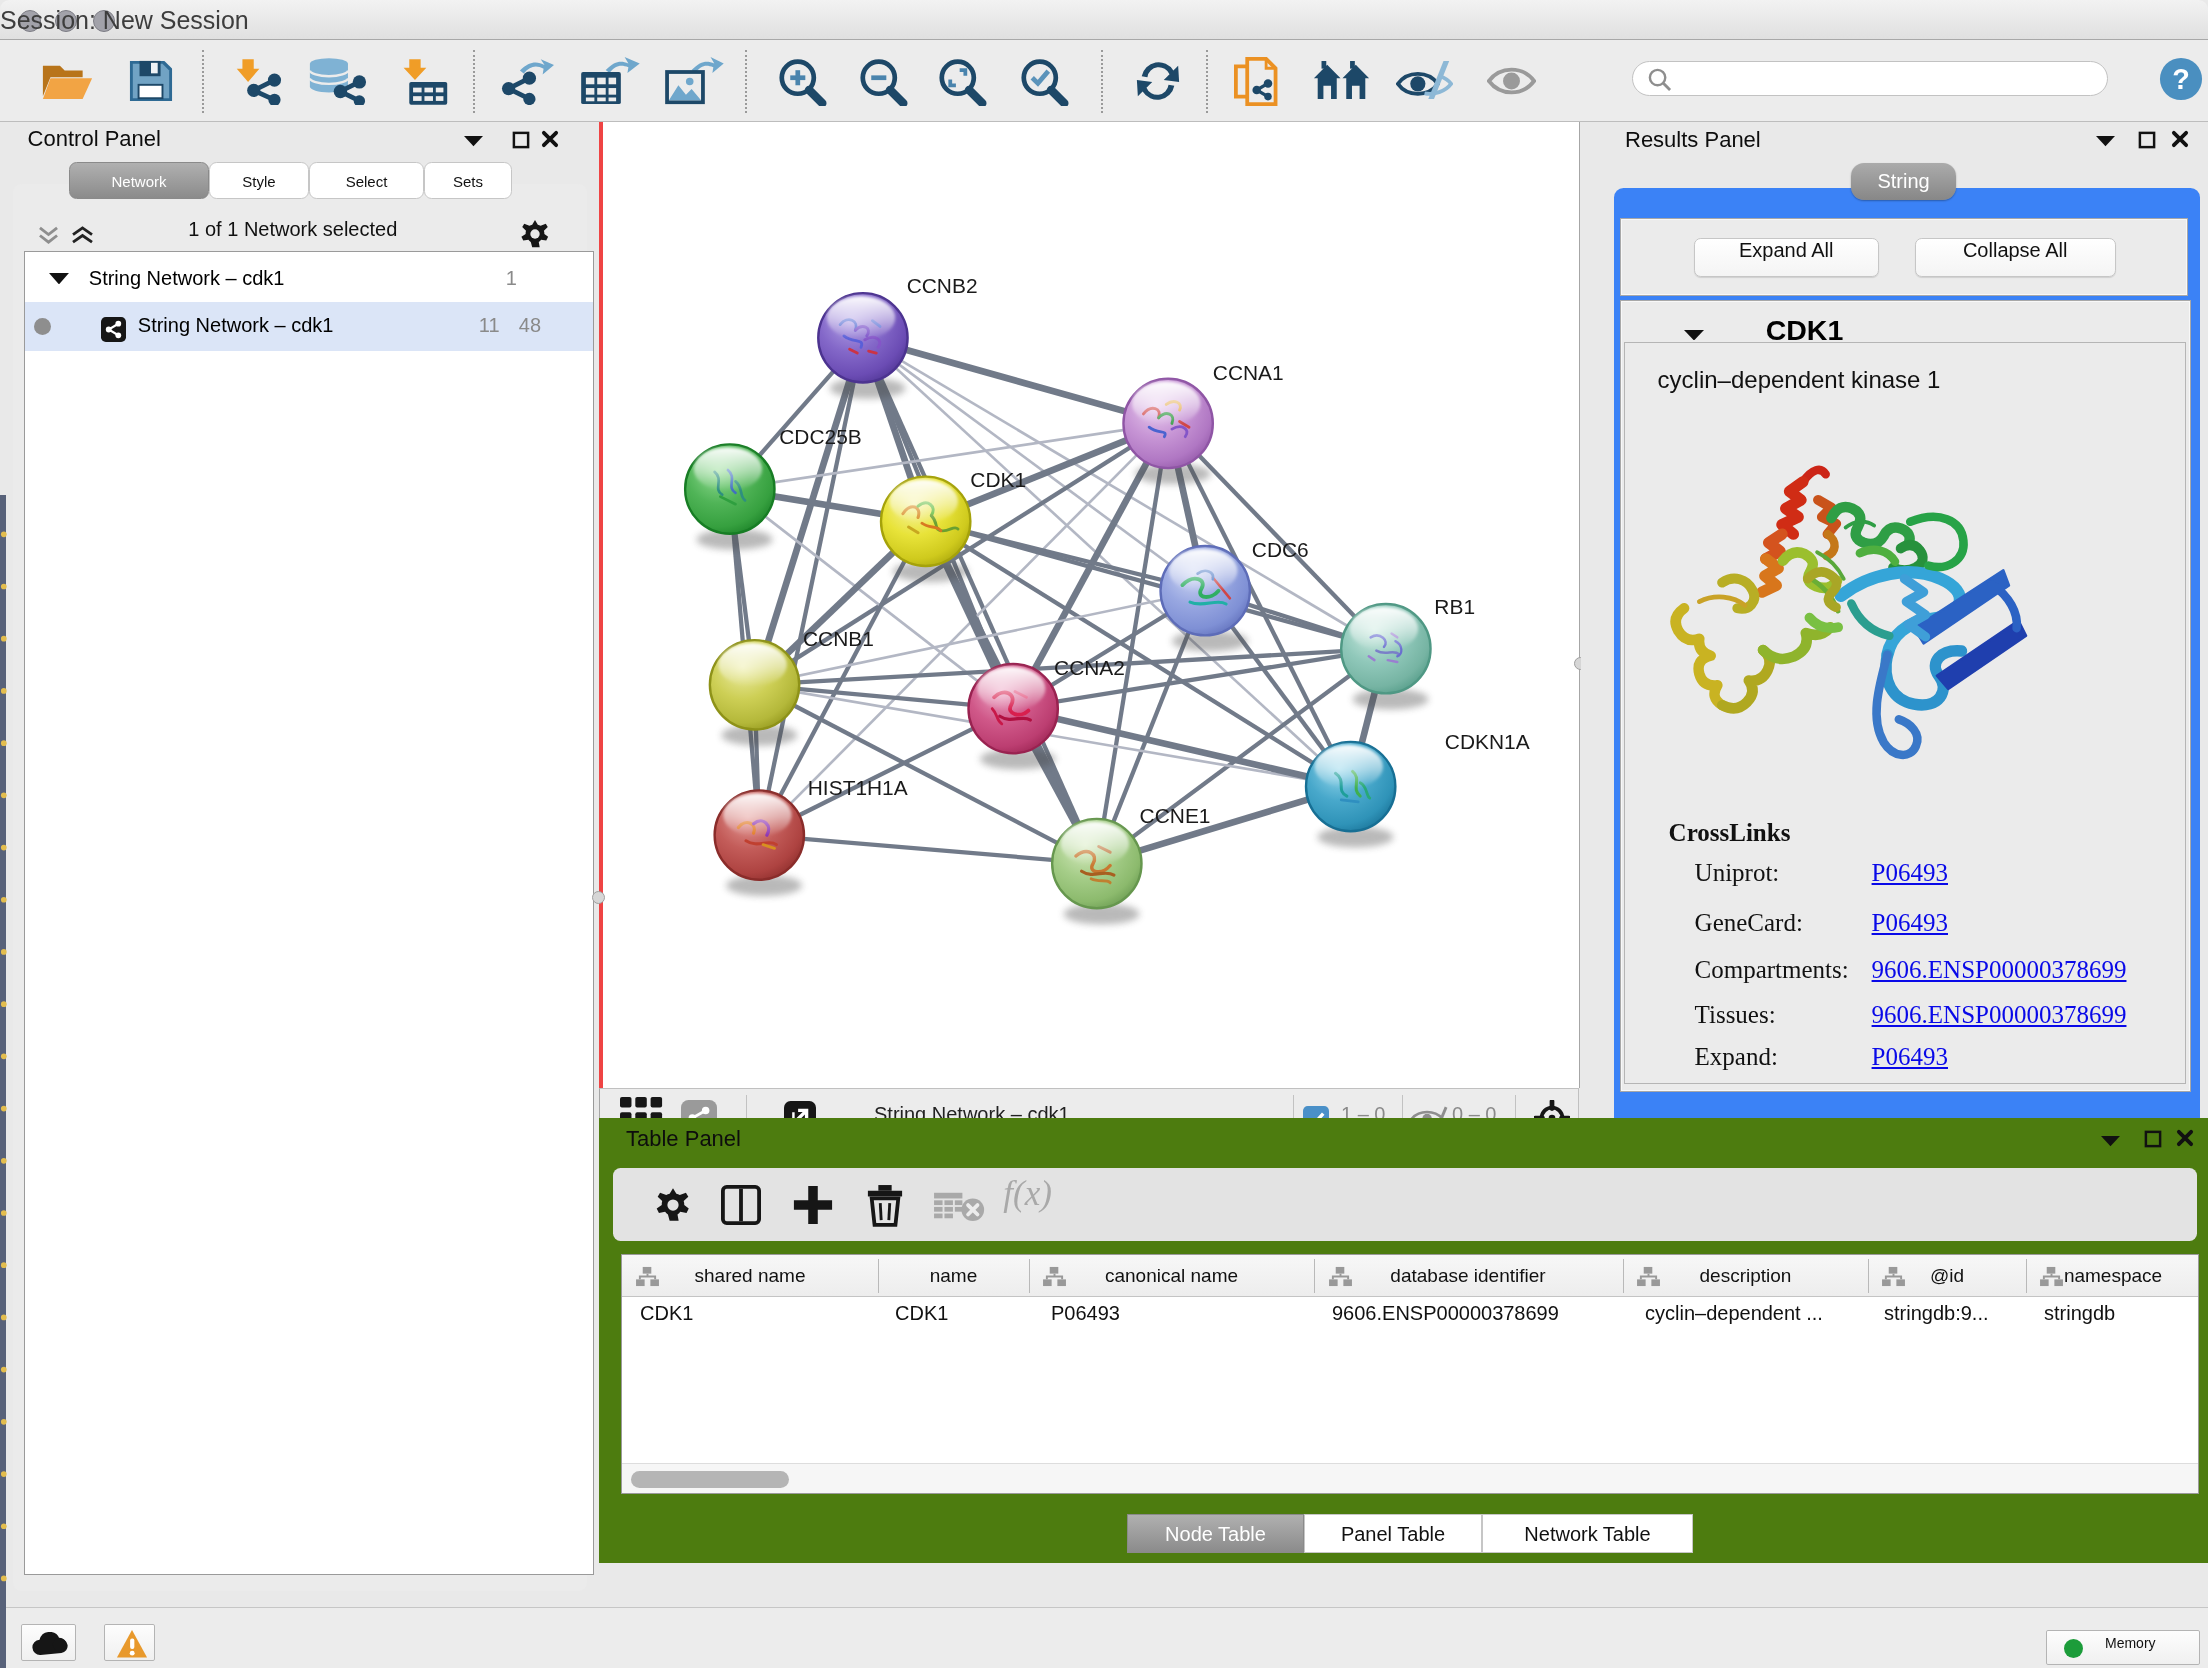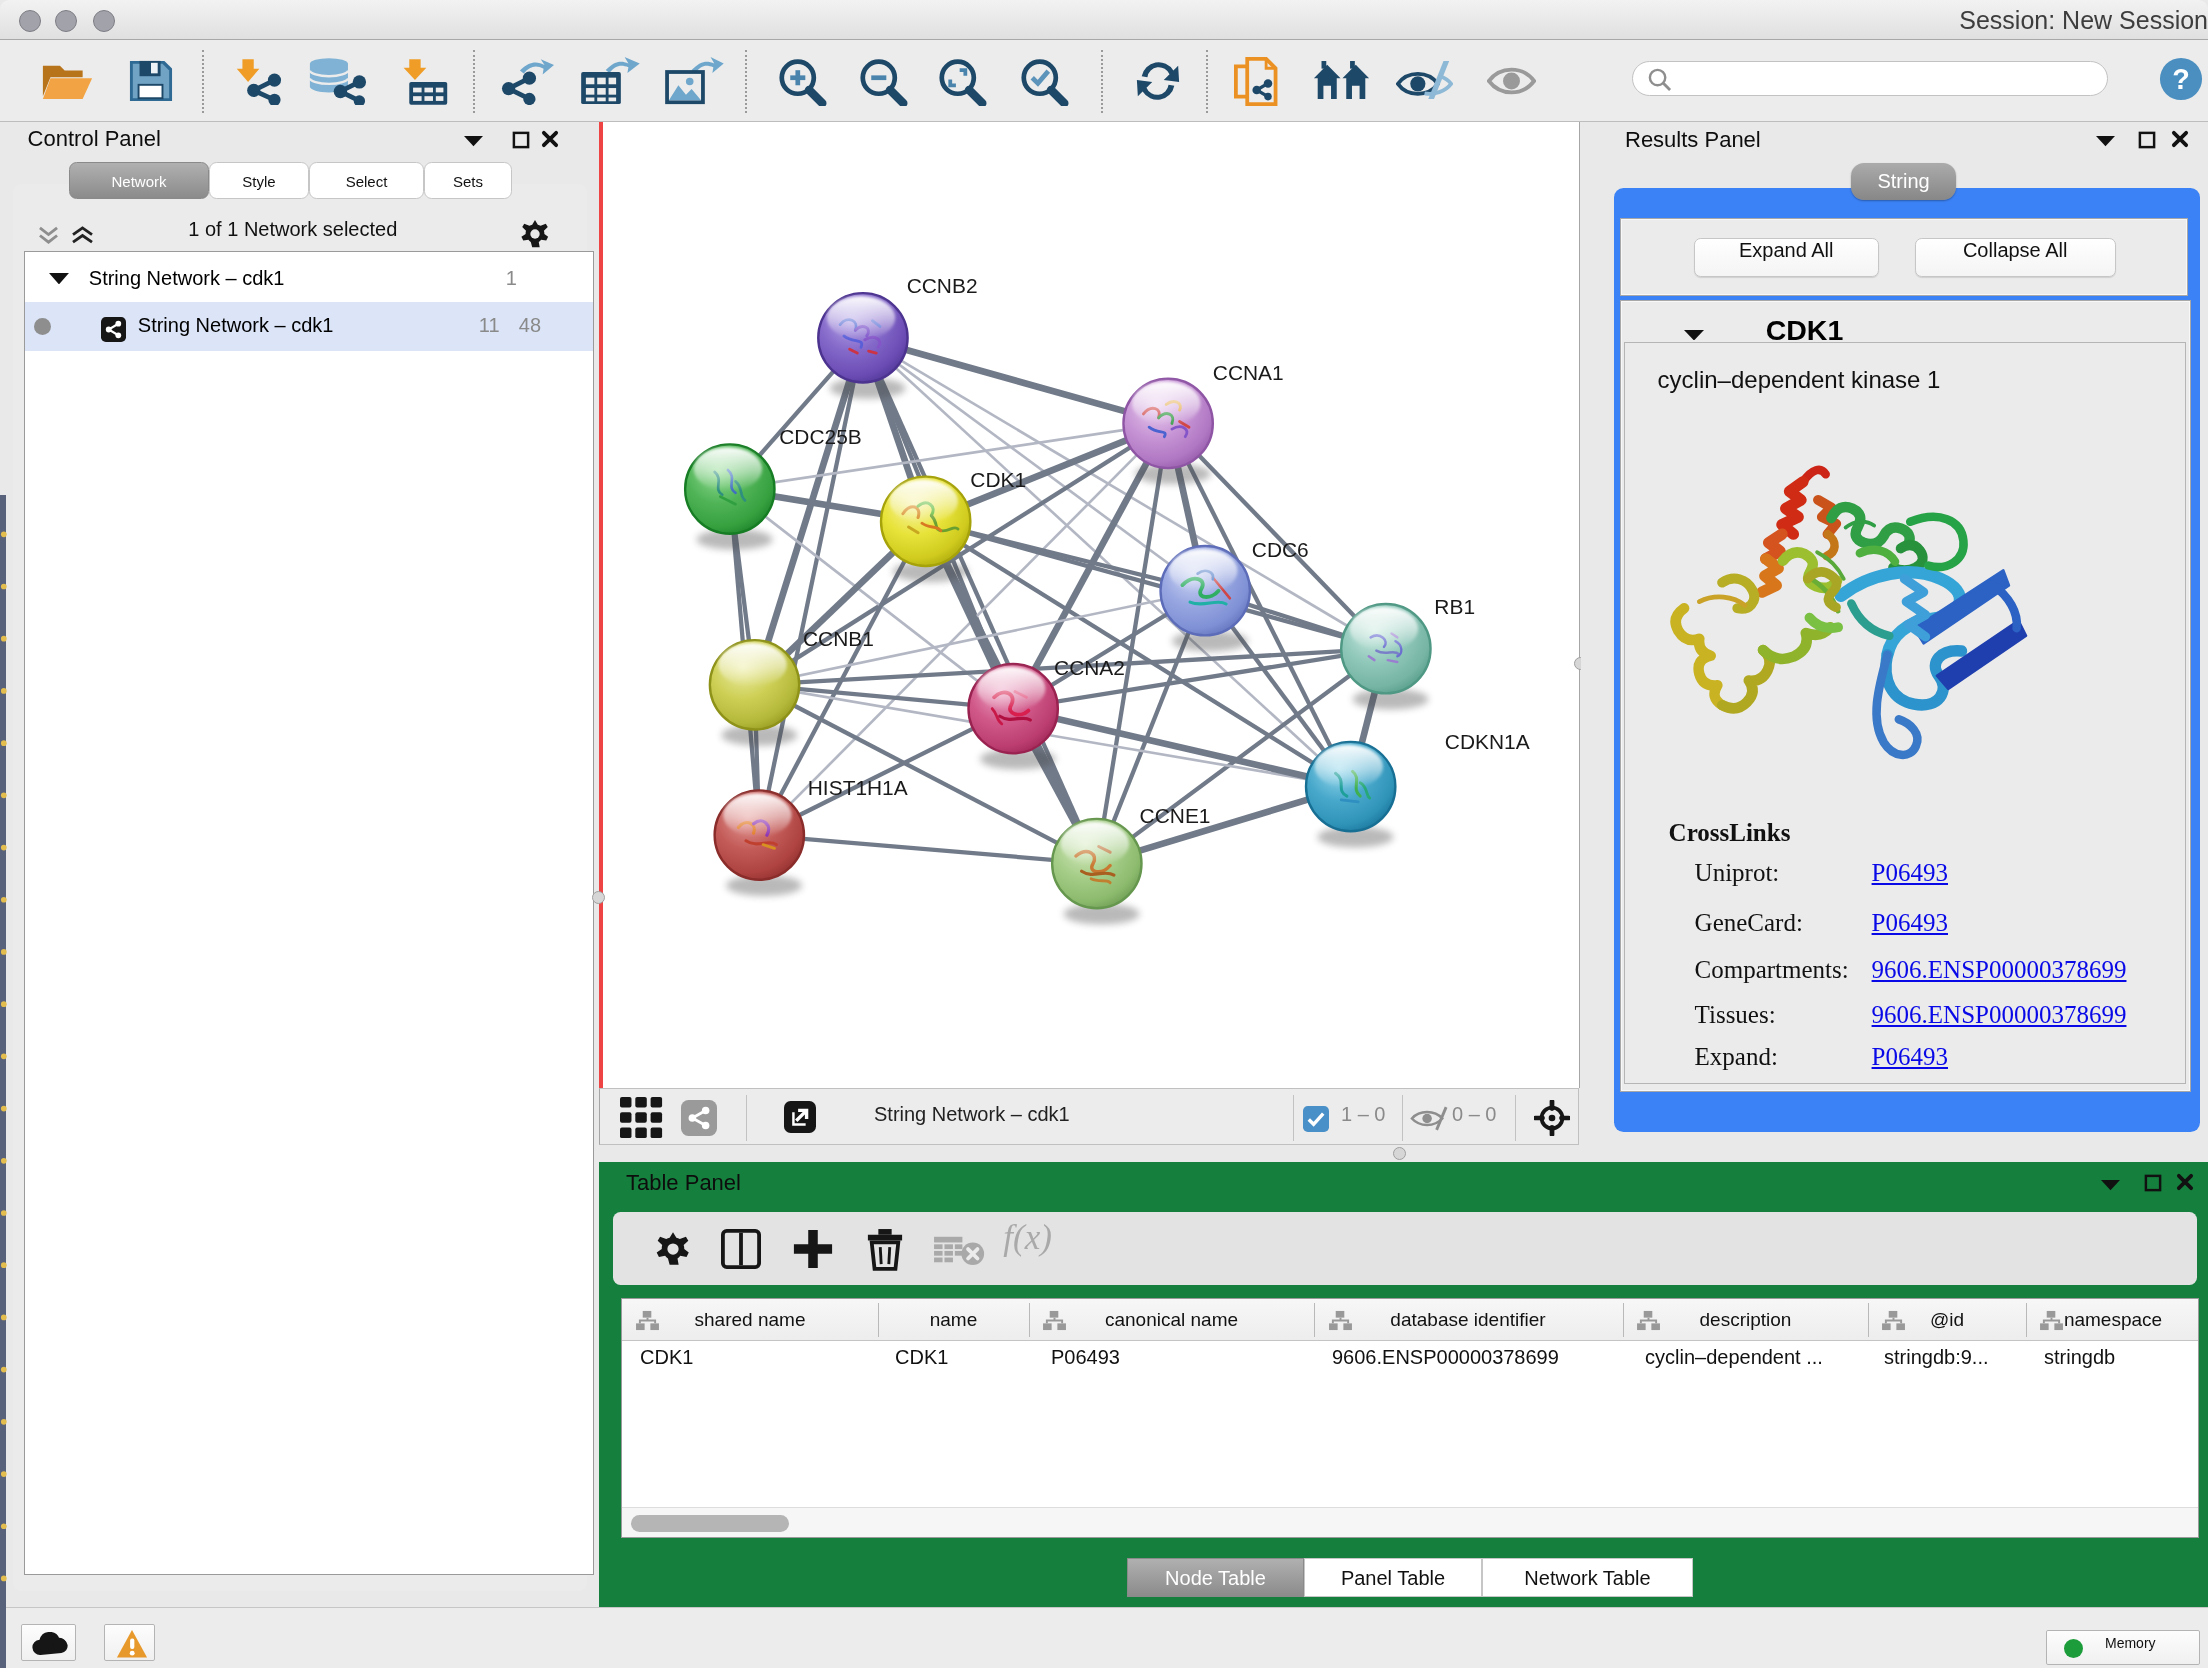--- a/index.html
+++ b/index.html
@@ -6,21 +6,21 @@
 html,body { width:2208px; height:1668px; overflow:hidden; background:#e9e9e9;
   font-family:"Liberation Sans", sans-serif; }
 .abs { position:absolute; }
 
 
 #titlebar { position:absolute; left:0; top:0; width:2208px; height:40px;
   background:linear-gradient(#f2f2f2,#e0e0e0); border-bottom:1px solid #a8a8a8; border-radius:9.5px 9.5px 0 0; }
 .tl { position:absolute; top:9.5px; width:22px; height:22px; border-radius:50%;
   background:#a2a2aa; border:1.4px solid #7d7d85; }
 #title { position:absolute; top:0; left:0; width:2208px; height:40px; line-height:40px;
-  text-align:right; font-size:25px; color:#3d3d3d; }
+  text-align:left; font-size:25px; color:#3d3d3d; }
 
 
 #toolbar { position:absolute; left:0; top:40px; width:2208px; height:82px;
   background:#ececec; border-bottom:1px solid #bdbdbd; }
 .tbsep { position:absolute; top:9.5px; height:63px; width:0;
   border-left:2.4px dotted #9a9a9a; }
 #searchbox { position:absolute; left:1632px; top:21px; width:476px; height:35px;
   background:#fff; border:1px solid #c2c2c2; border-radius:18px; }
 
 
@@ -60,21 +60,21 @@
   border-radius:6.7px; font-size:20px; text-align:center; color:#111; }
 #rp-content { position:absolute; left:5.7px; top:112px; width:571px; height:792px;
   border:1px solid #a8a8a8; background:#ebebeb; box-shadow:inset 0 0 0 1px #f8f8f8; }
 #rp-inner { position:absolute; left:2.9px; top:41px; width:562px; height:742px;
   border:1px solid #b5b5b5; background:#ebebeb; }
 .serif { font-family:"Liberation Serif", serif; }
 .xl-label { position:absolute; font-size:25px; color:#111; }
 .xl-link { position:absolute; font-size:25px; color:#0909e8; text-decoration:underline; }
 
 
-#tp { position:absolute; left:599px; top:1162px; width:1609px; height:445px; background:#15803d; }
+#tp { position:absolute; left:599px; top:1118px; width:1609px; height:445px; background:#4d7c0f; }
 #tp-toolbar { position:absolute; left:14.3px; top:50px; width:1584px; height:73px;
   background:#e3e3e3; border-radius:7.6px; }
 #tp-table { position:absolute; left:22px; top:136px; width:1578px; height:240px;
   background:#fff; border:1px solid #9a9a9a; }
 #tp-thead { position:absolute; left:0; top:0; width:100%; height:42px;
   background:linear-gradient(#f7f7f7,#ededed); border-bottom:1px solid #c4c4c4; font-size:19px; }
 .th { position:absolute; top:0; height:42px; line-height:42px; text-align:center; color:#111; }
 .thdiv { position:absolute; top:3.8px; height:34px; width:1px; background:#b9b9b9; }
 #tp-row { position:absolute; left:0; top:42px; width:100%; height:32px; font-size:20px; }
 .td { position:absolute; top:0; line-height:32px; color:#111; }

